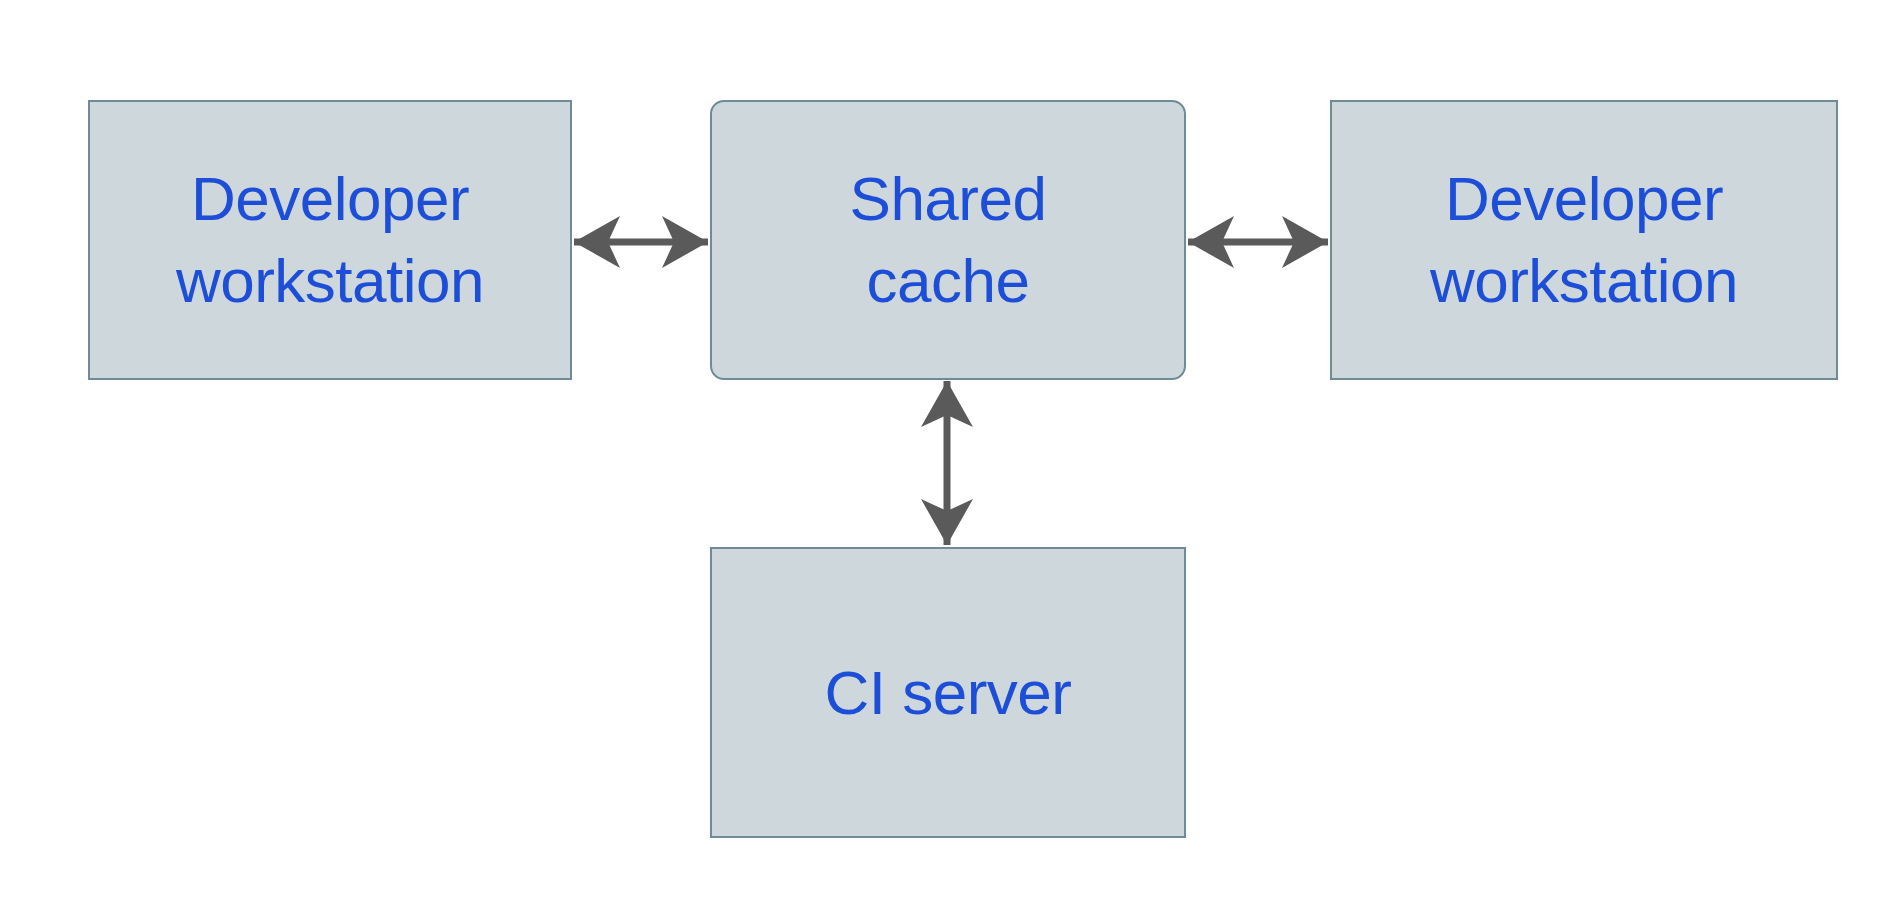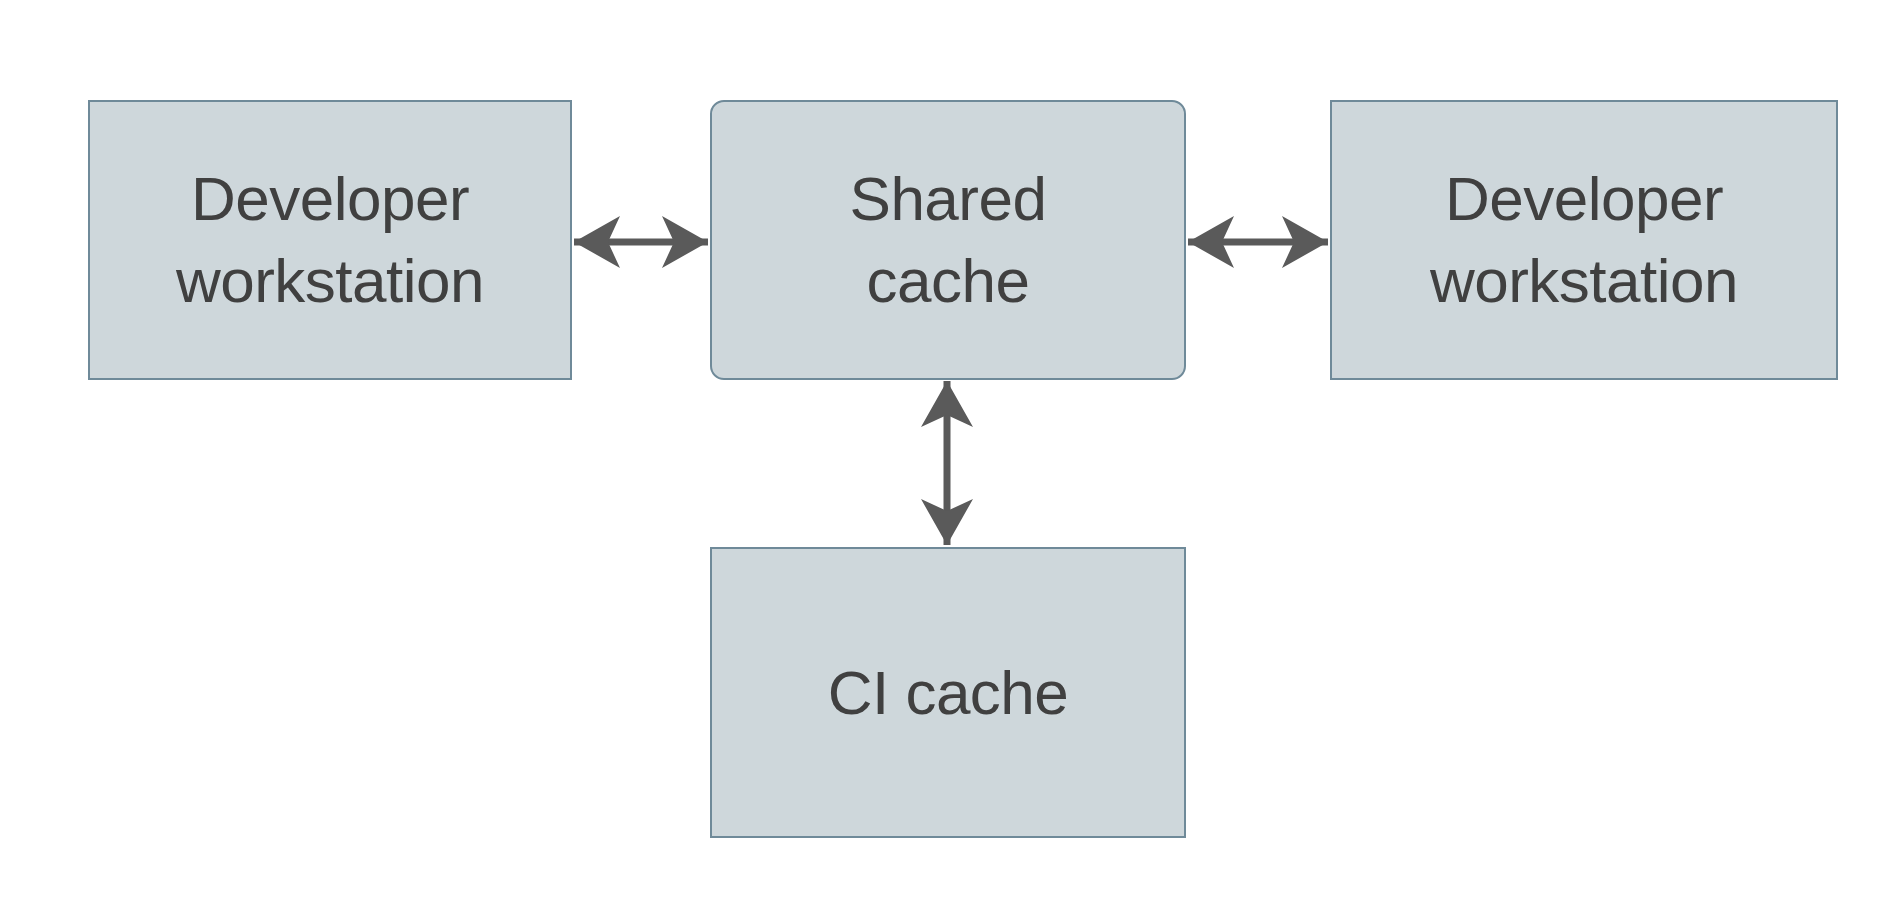--- a/index.html
+++ b/index.html
@@ -25,21 +25,21 @@
     border: 2px solid #6f8a99;
     display: flex;
     align-items: center;
     justify-content: center;
     text-align: center;
   }
   .node-label {
     font-family: "Liberation Sans", sans-serif;
     font-size: 62px;
     line-height: 1.32;
-    color: #404040;
+    color: #1d4ed8;
     letter-spacing: -0.5px;
     font-weight: 400;
     white-space: pre-line;
     padding: 0 6px;
   }
   .edge-layer {
     position: absolute;
     left: 0;
     top: 0;
     width: 1900px;
@@ -105,16 +105,16 @@
     <span class="node-label">Shared
 cache</span>
   </div>
 
   <div class="node" style="left:1330px; top:100px; width:508px; height:280px;">
     <span class="node-label">Developer
 workstation</span>
   </div>
 
   <div class="node" style="left:710px; top:547px; width:476px; height:291px;">
-    <span class="node-label">CI cache</span>
+    <span class="node-label">CI server</span>
   </div>
 
 </div>
 
 </body></html>

